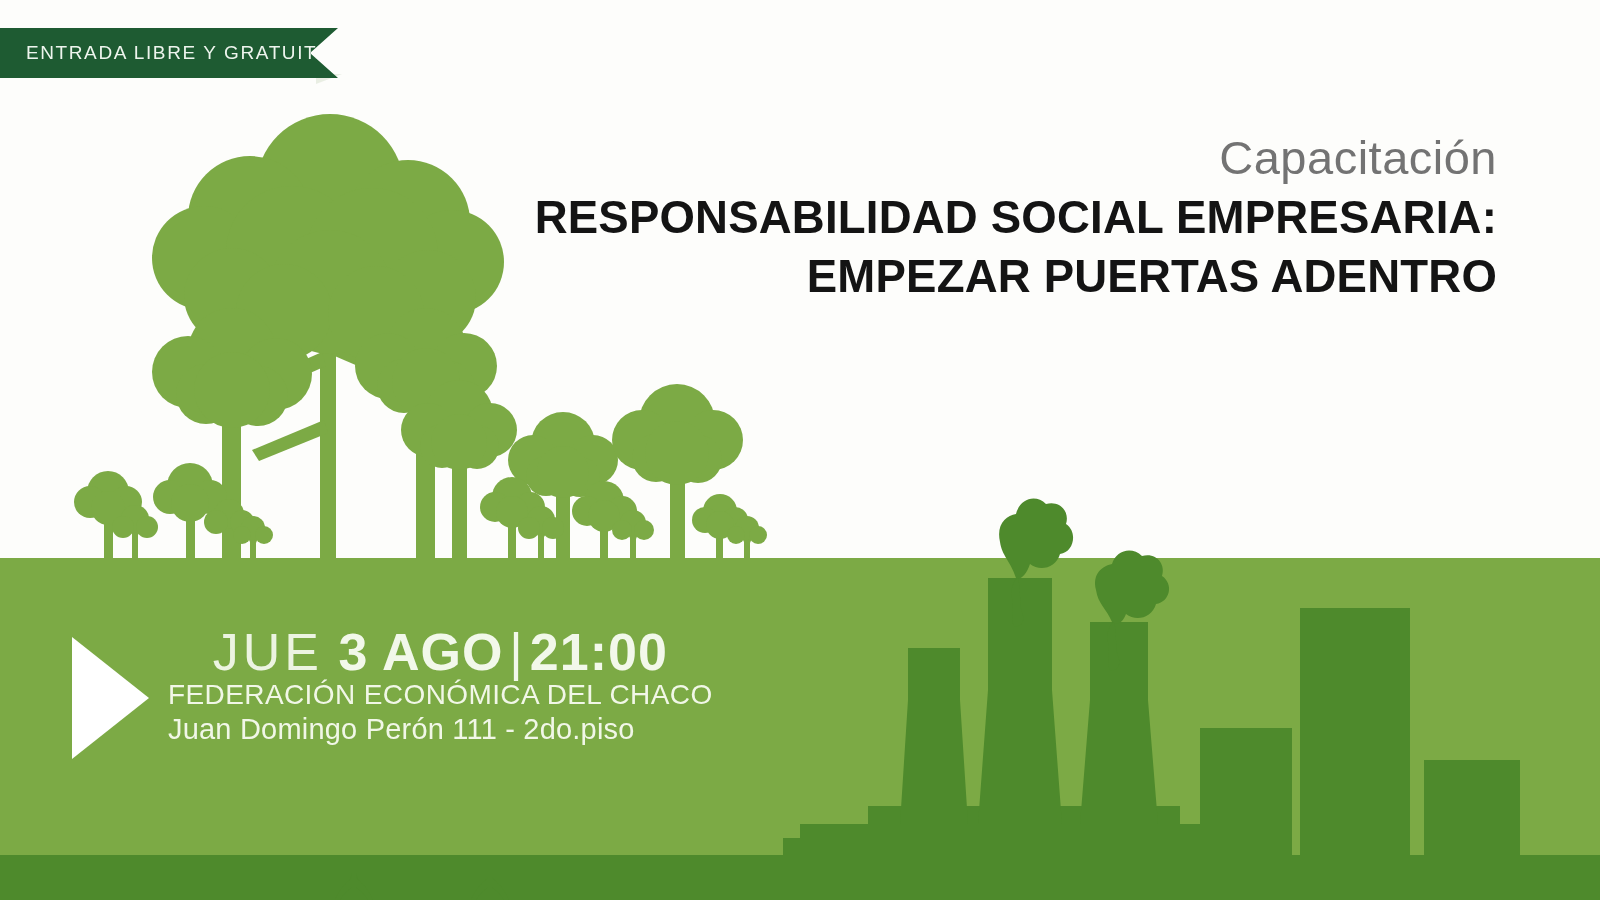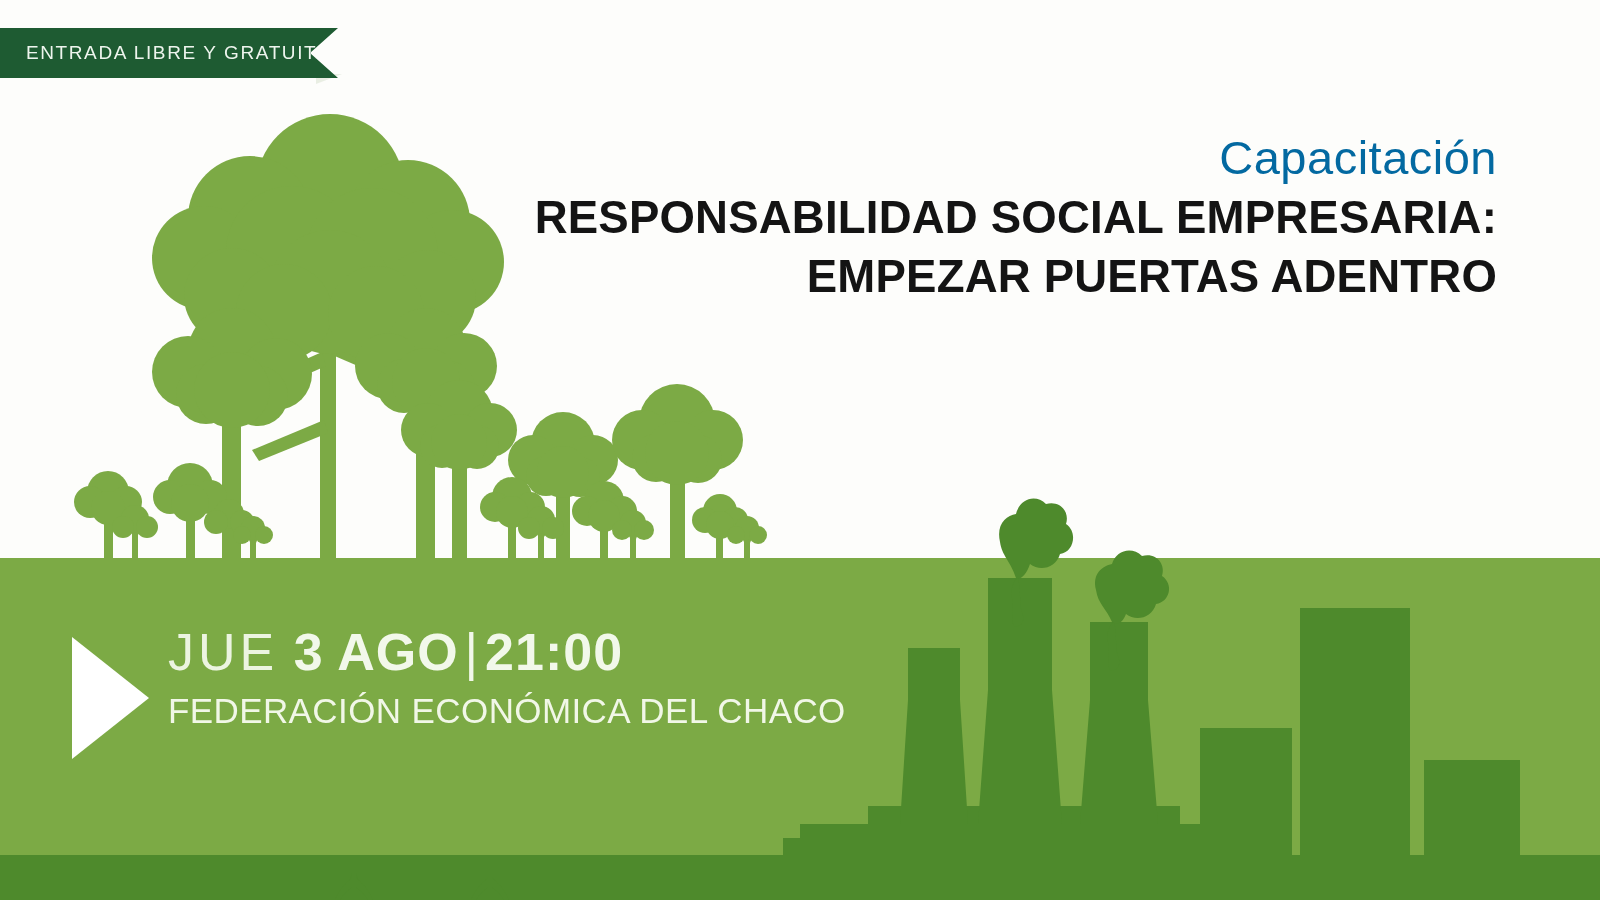--- a/index.html
+++ b/index.html
@@ -34,47 +34,47 @@
     position:absolute;left:316px;top:74px;width:26px;height:10px;
     background:#d9e2cf;opacity:.55;
     -webkit-clip-path:polygon(0 0,100% 0,0 100%);
     clip-path:polygon(0 0,100% 0,0 100%);
     z-index:5;
   }
 
   
   .textblock{position:absolute;right:103px;top:134px;text-align:right;z-index:4;width:1000px;}
   .eyebrow{
-    font-size:47px;color:#0369a1;font-weight:300;letter-spacing:.5px;
+    font-size:47px;color:#737373;font-weight:300;letter-spacing:.5px;
     line-height:1.02;margin:0 0 6px 0;
   }
   .title{
     font-size:46px;color:#141414;font-weight:700;letter-spacing:.2px;
     line-height:1.28;margin:0;white-space:nowrap;
     transform:scaleX(.99);transform-origin:right center;
   }
   .title .l2{display:block;}
   .subtitle{
     margin-top:44px;font-size:33px;line-height:1.38;color:#9aa894;font-weight:400;
   }
   .subtitle .s2{display:block;}
 
   
   .playicon{
     position:absolute;left:72px;top:637px;width:0;height:0;
     border-top:61px solid transparent;border-bottom:61px solid transparent;
     border-left:77px solid #ffffff;z-index:5;
   }
   .infoblock{position:absolute;left:168px;top:626px;z-index:5;}
-  .dateline{font-size:52px;line-height:1.02;color:#f2f8ea;white-space:nowrap;letter-spacing:1px;}
+  .dateline{font-size:52px;line-height:1.02;color:#f2f8ea;white-space:nowrap;letter-spacing:1px;text-align:center;}
   .dateline .dow{font-weight:300;letter-spacing:4px;opacity:.95;}
   .dateline .dm{font-weight:600;letter-spacing:1px;}
   .dateline .sep{font-weight:300;padding:0 6px;}
   .dateline .time{font-weight:600;letter-spacing:1px;}
-  .venue{font-size:35px;color:#f1f7e7;letter-spacing:.4px;margin-top:12px;white-space:nowrap;font-weight:500;}
+  .venue{font-size:28px;color:#f1f7e7;letter-spacing:.4px;white-space:nowrap;font-weight:500;}
   .address{font-size:29px;color:#f1f7e7;letter-spacing:.2px;margin-top:2px;white-space:nowrap;font-weight:400;}
 
   
   .art{position:absolute;left:0;top:0;width:1600px;height:900px;pointer-events:none;}
   .art.trees{z-index:2;}
   .art.city{z-index:3;}
 </style>
 </head>
 <body>
 
@@ -264,15 +264,16 @@
     </div>
   </div>
 
   <div class="playicon"></div>
 
   <div class="infoblock">
     <div class="dateline">
       <span class="dow">JUE</span><span>&nbsp;</span><span class="dm">3 AGO</span><span class="sep">|</span><span class="time">21:00</span>
     </div>
     <div class="venue">FEDERACIÓN ECONÓMICA DEL CHACO</div>
+    <div class="address">Juan Domingo Perón 111 - 2do.piso</div>
   </div>
 
 </div>
 
 </body></html>

